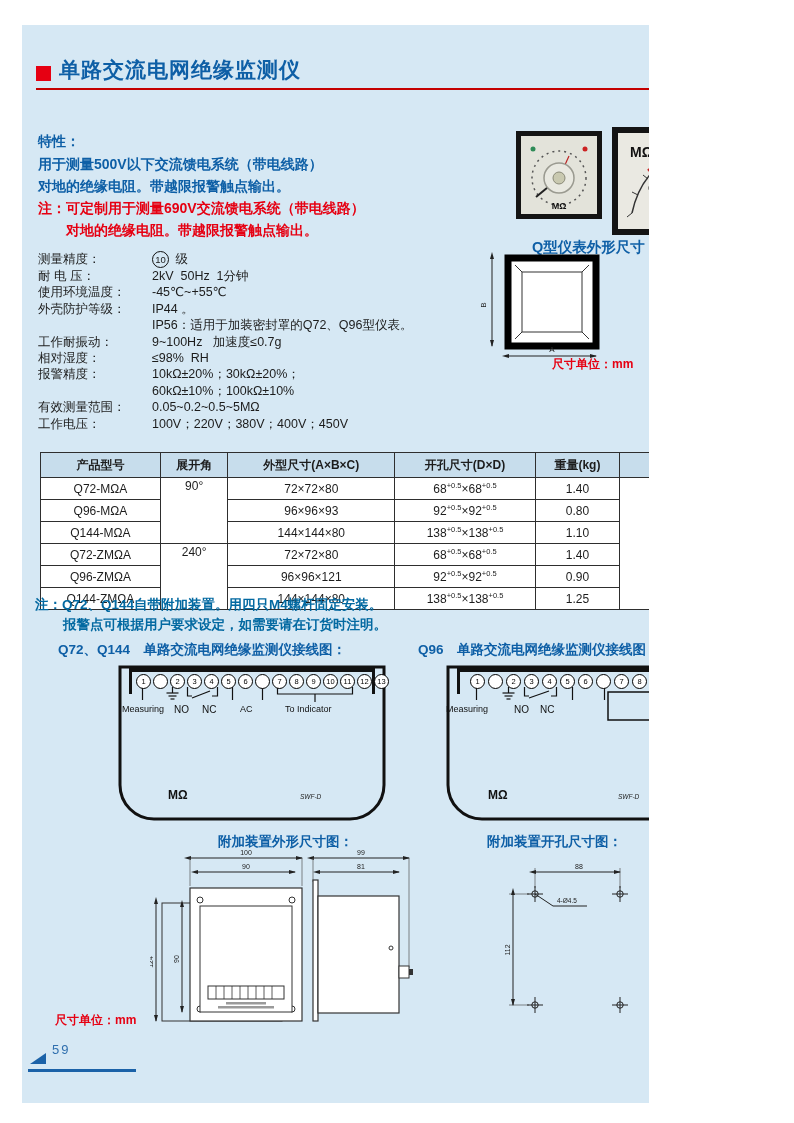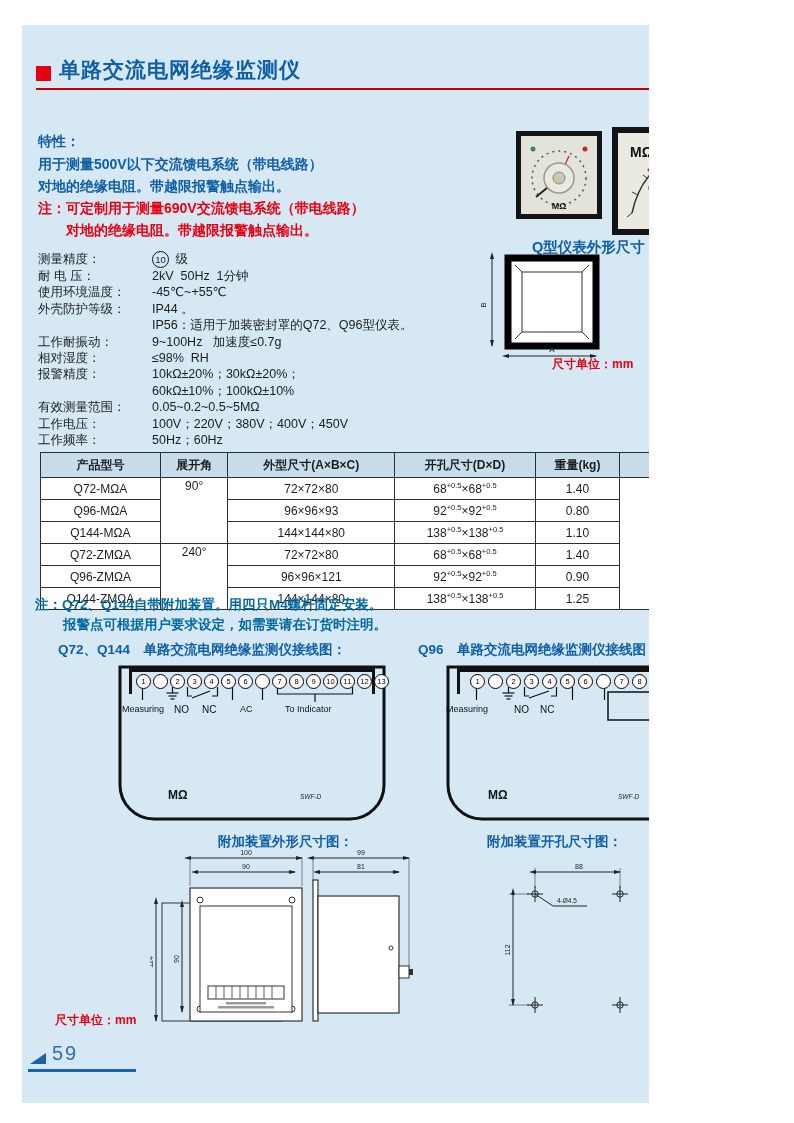--- a/index.html
+++ b/index.html
@@ -39,21 +39,21 @@
   
   .wire-title{font-size:13.5px;font-weight:bold;color:#0e5fa6;white-space:pre;}
   .wpanel{position:absolute;}
   .terms{position:absolute;display:flex;}
   .term{width:13px;height:13px;border:1px solid #000;border-radius:50%;background:#fff;
         font-size:7.5px;display:flex;align-items:center;justify-content:center;color:#000;}
   .wlabel{position:absolute;font-size:9px;color:#111;white-space:pre;}
   .mohm{position:absolute;font-size:12px;font-weight:bold;color:#111;}
   .wlogo{position:absolute;font-size:6.5px;font-style:italic;color:#222;}
   
-  .pg-num{left:52px;top:1042px;font-size:20px;color:#2f6fae;letter-spacing:2px;}
+  .pg-num{left:52px;top:1042px;font-size:13px;color:#2f6fae;letter-spacing:2px;}
   .pg-tri{left:30px;top:1053px;width:0;height:0;border-left:16px solid transparent;border-bottom:11px solid #1b62a8;}
   .pg-line{left:28px;top:1069px;width:108px;height:3px;background:#1b62a8;}
   svg text{font-family:"Liberation Sans","DejaVu Sans",sans-serif;}
 </style>
 </head>
 <body>
 
 <div class="page">
   <div class="panel-bg"></div>
 
@@ -104,24 +104,20 @@
         <span class="spec-label"></span>
         <span class="spec-value">60kΩ±10%；100kΩ±10%</span>
       </div>
       <div class="spec-row">
         <span class="spec-label">有效测量范围：</span>
         <span class="spec-value">0.05~0.2~0.5~5MΩ</span>
       </div>
       <div class="spec-row">
         <span class="spec-label">工作电压：</span>
         <span class="spec-value">100V；220V；380V；400V；450V</span>
-      </div>
-      <div class="spec-row">
-        <span class="spec-label">工作频率：</span>
-        <span class="spec-value">50Hz；60Hz</span>
       </div>
     </div>
 
   <div class="abs photo" style="left:516px;top:131px;padding:5px;">
     <div class="face" style="width:76px;height:78px;">
       <svg width="76" height="78" viewBox="0 0 76 78">
         <circle cx="38" cy="42" r="27" fill="none" stroke="#555" stroke-width="1.5" stroke-dasharray="2,4"></circle>
         <circle cx="12" cy="13" r="2.5" fill="#2e8b57"></circle>
         <circle cx="64" cy="13" r="2.5" fill="#c22"></circle>
         <line x1="38" y1="42" x2="15" y2="61" stroke="#222" stroke-width="2"></line>

